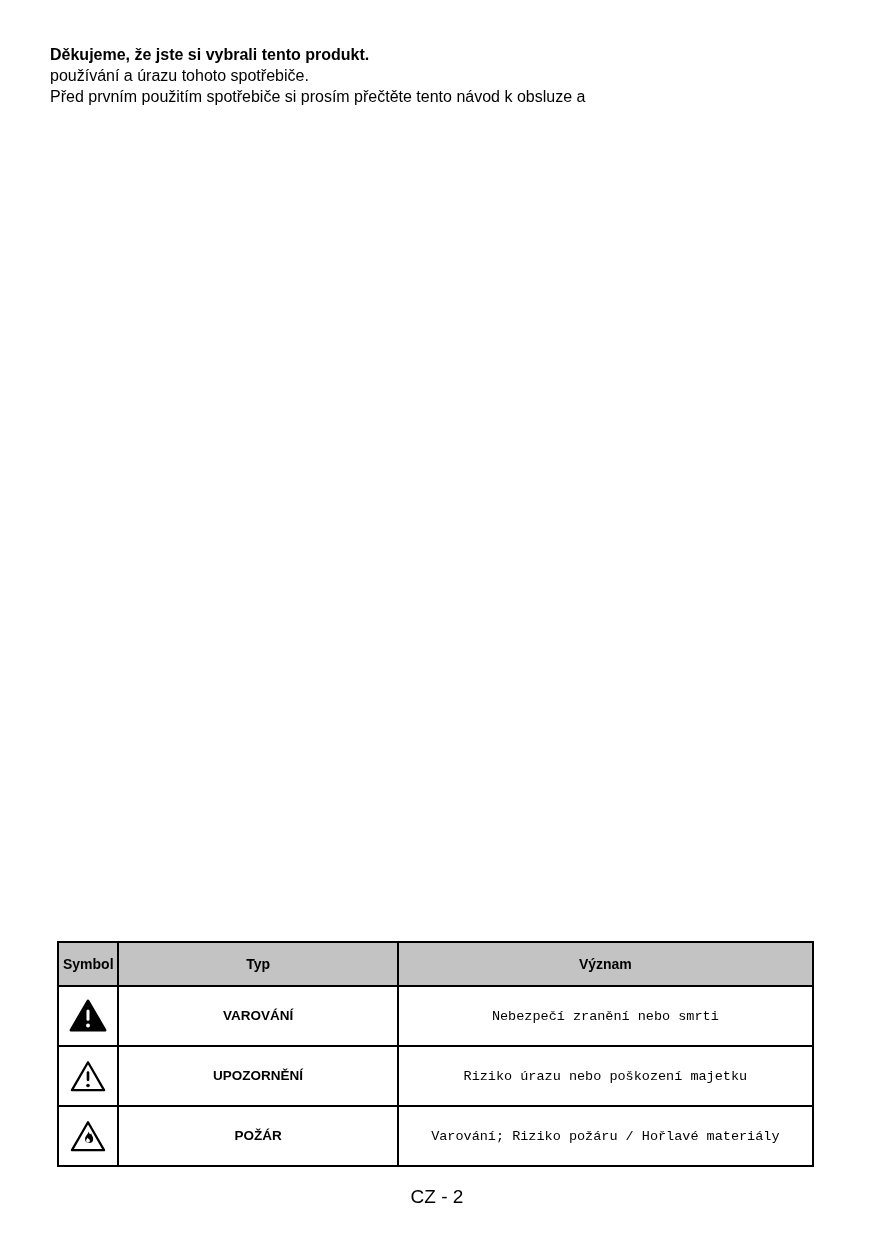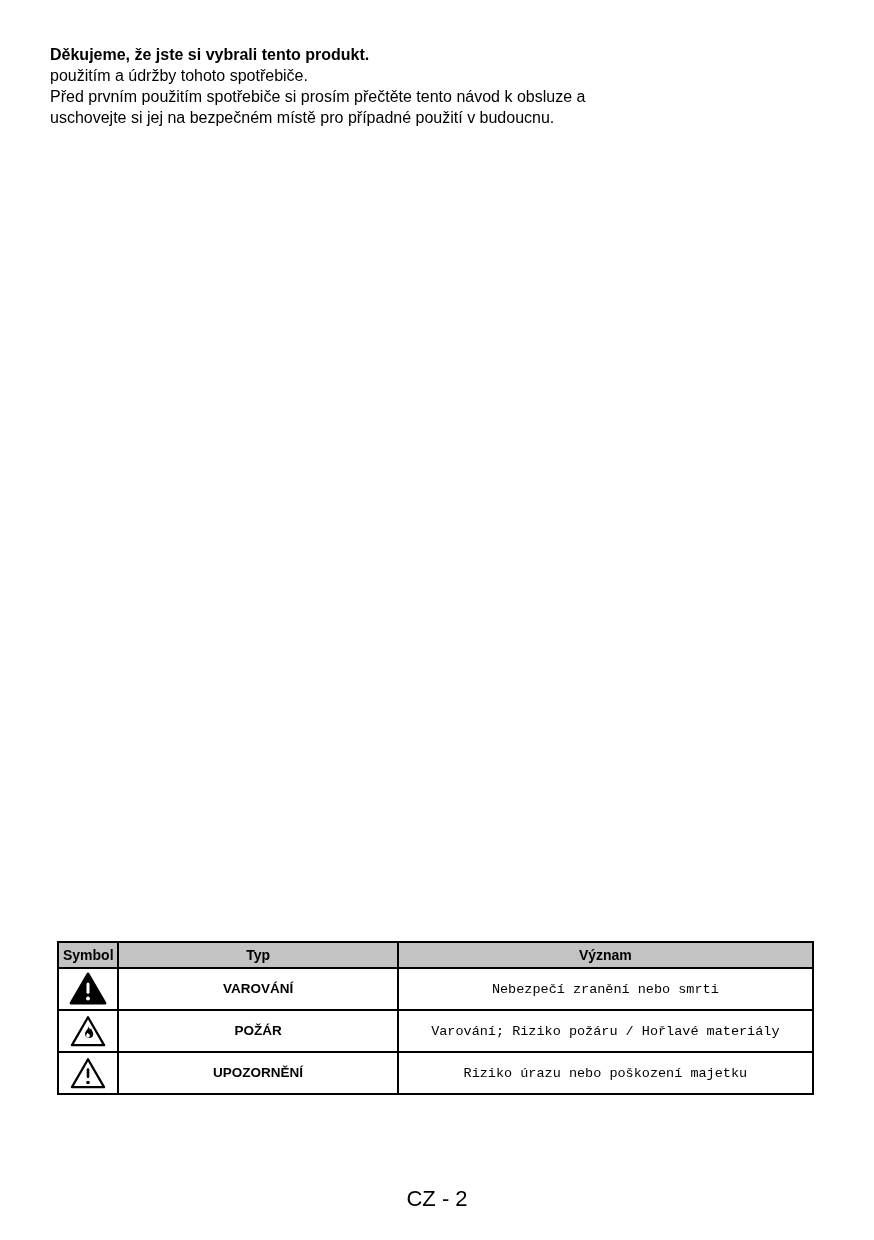--- a/index.html
+++ b/index.html
@@ -36,21 +36,21 @@
     top: 941px;
     width: 757px;
     border-collapse: collapse;
     table-layout: fixed;
   }
   .sym-table th,
   .sym-table td {
     border: 2px solid #000000;
     text-align: center;
     vertical-align: middle;
-    padding: 0 4px;
+    padding: 9px 4px;
     margin-left: 44px;
   }
   .sym-table th {
     background: #c3c3c3;
     font-size: 14px;
     font-weight: bold;
     height: 24px;
   }
   .sym-table td {
     height: 40px;
@@ -73,34 +73,33 @@
     display: block;
     margin: 0 auto;
   }
   
   .footer {
     position: absolute;
     left: 0;
     top: 1186px;
     width: 874px;
     text-align: center;
-    font-size: 22px;
+    font-size: 19px;
     color: #000;
   }
 </style>
 </head>
 <body>
 
 <div id="page">
 
   <div class="intro">
     <div class="intro-title">Děkujeme, že jste si vybrali tento produkt.</div>
-    <div>použitím a údržby tohoto spotřebiče.</div>
+    <div>používání a úrazu tohoto spotřebiče.</div>
     <div>Před prvním použitím spotřebiče si prosím přečtěte tento návod k obsluze a</div>
-    <div>uschovejte si jej na bezpečném místě pro případné použití v budoucnu.</div>
   </div>
 
   <table class="sym-table">
     <colgroup>
       <col class="col-symbol">
       <col class="col-typ">
       <col class="col-vyznam">
     </colgroup>
     <thead>
       <tr>
@@ -121,38 +120,38 @@
           </span>
         </td>
         <td class="cell-typ">VAROVÁNÍ</td>
         <td class="cell-vyznam">Nebezpečí zranění nebo smrti</td>
       </tr>
       <tr>
         <td class="cell-symbol">
           <span>
             <svg width="38" height="34" viewBox="0 0 40 36">
               <path d="M20 3.5 L37 33 L3 33 Z" fill="none" stroke="#000" stroke-width="2.4" stroke-linejoin="round"></path>
-              <path d="M20.5 13 c0.4 2.6 -3.6 4.6 -3.6 8.2 a4.3 4.3 0 0 0 8.6 0 c0 -2.6 -1.8 -3.6 -2.2 -6 c-0.7 1.4 -1.5 1.6 -2.8 -2.2 z M20 25 a2 2 0 0 1 -2 -2 c0 -1.2 1 -2 1.4 -3.2 c0.8 1 2.6 1.8 2.6 3.2 a2 2 0 0 1 -2 2 z" fill="#000" fill-rule="evenodd"></path>
-            </svg>
-          </span>
-        </td>
-        <td class="cell-typ">POŽÁR</td>
-        <td class="cell-vyznam">Varování; Riziko požáru / Hořlavé materiály</td>
-      </tr>
-      <tr>
-        <td class="cell-symbol">
-          <span>
-            <svg width="38" height="34" viewBox="0 0 40 36">
-              <path d="M20 3.5 L37 33 L3 33 Z" fill="none" stroke="#000" stroke-width="2.4" stroke-linejoin="round"></path>
               <rect x="18.6" y="13" width="2.8" height="10.5" rx="1.4" fill="#000"></rect>
               <circle cx="20" cy="28" r="1.9" fill="#000"></circle>
             </svg>
           </span>
         </td>
         <td class="cell-typ">UPOZORNĚNÍ</td>
         <td class="cell-vyznam">Riziko úrazu nebo poškození majetku</td>
+      </tr>
+      <tr>
+        <td class="cell-symbol">
+          <span>
+            <svg width="38" height="34" viewBox="0 0 40 36">
+              <path d="M20 3.5 L37 33 L3 33 Z" fill="none" stroke="#000" stroke-width="2.4" stroke-linejoin="round"></path>
+              <path d="M20.5 13 c0.4 2.6 -3.6 4.6 -3.6 8.2 a4.3 4.3 0 0 0 8.6 0 c0 -2.6 -1.8 -3.6 -2.2 -6 c-0.7 1.4 -1.5 1.6 -2.8 -2.2 z M20 25 a2 2 0 0 1 -2 -2 c0 -1.2 1 -2 1.4 -3.2 c0.8 1 2.6 1.8 2.6 3.2 a2 2 0 0 1 -2 2 z" fill="#000" fill-rule="evenodd"></path>
+            </svg>
+          </span>
+        </td>
+        <td class="cell-typ">POŽÁR</td>
+        <td class="cell-vyznam">Varování; Riziko požáru / Hořlavé materiály</td>
       </tr>
     </tbody>
   </table>
 
   <div class="footer">CZ - 2</div>
 
 </div>
 
 </body></html>

